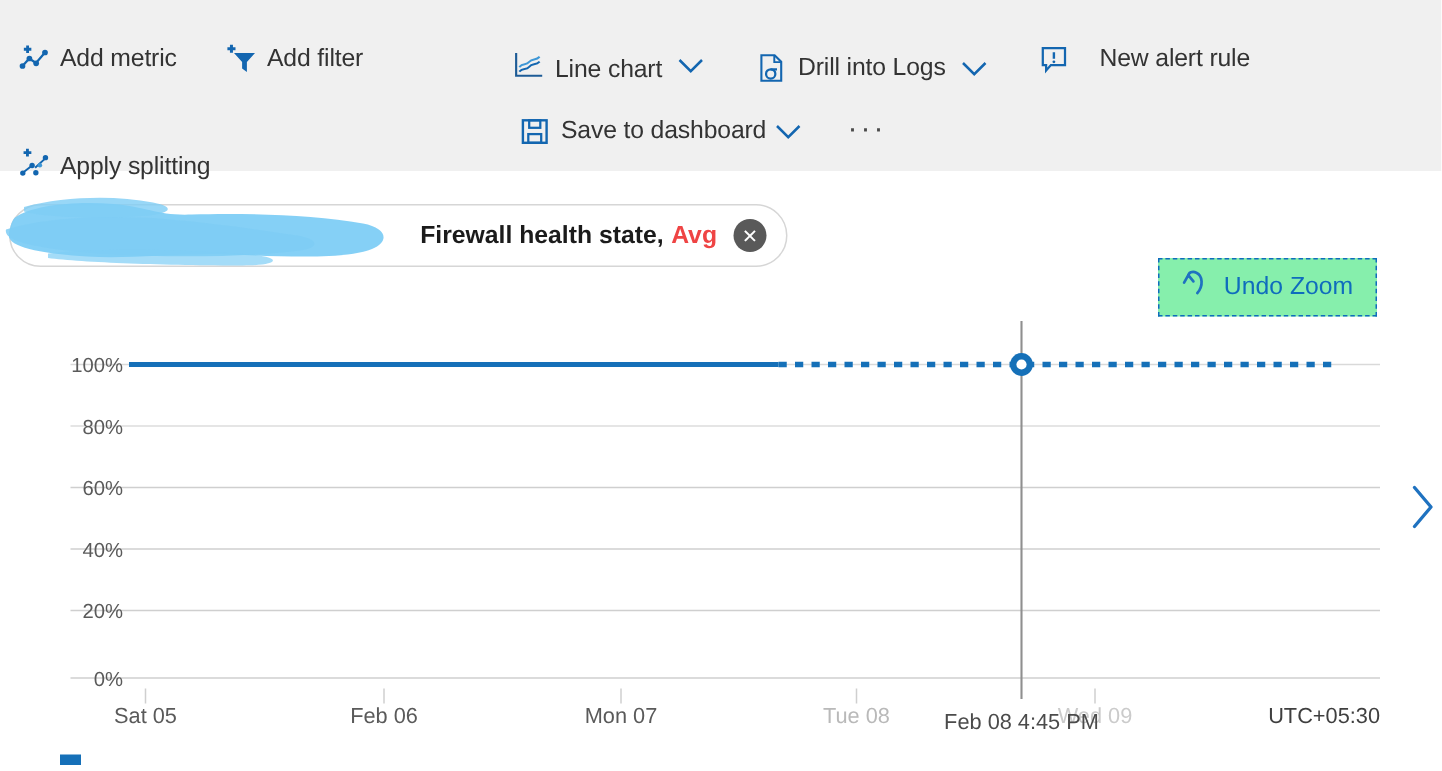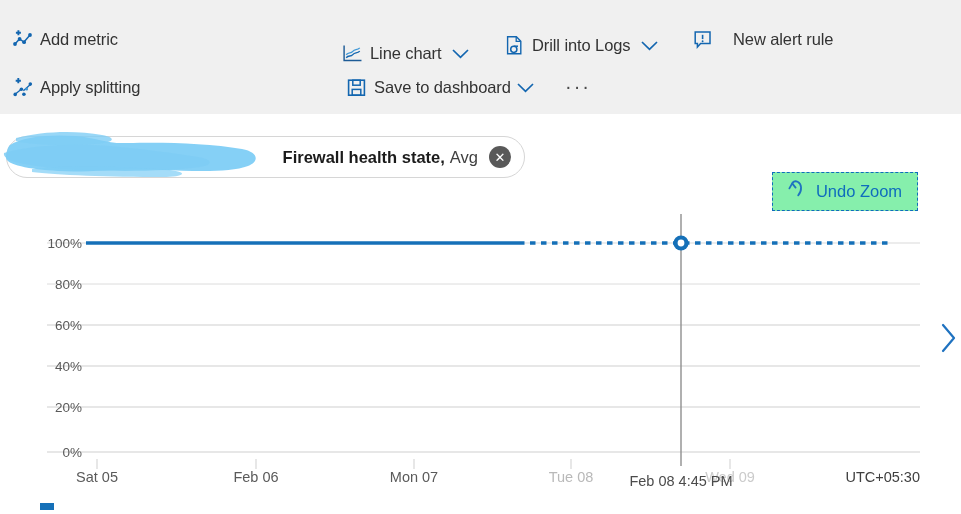--- a/index.html
+++ b/index.html
@@ -96,21 +96,21 @@
     justify-content: flex-end;
     padding-right: 13px;
     cursor: pointer;
   }
   .chip-text {
     font-size: 16.5px;
     color: #1b1b1b;
     white-space: nowrap;
   }
   .chip-text b { font-weight: 700; }
-  .chip-text .agg { font-weight: 400; color: #404040; }
+  .chip-text .agg { font-weight: 700; color: #ef4444; }
   .chip-close {
     width: 22px; height: 22px;
     border-radius: 50%;
     background: #595959;
     color: #ffffff;
     display: flex;
     align-items: center;
     justify-content: center;
     font-size: 13px;
     line-height: 1;
@@ -201,22 +201,31 @@
             <circle cx="3" cy="15" r="1.9" fill="#1366b0"></circle>
             <circle cx="7.6" cy="10" r="1.9" fill="#1366b0"></circle>
             <circle cx="12.1" cy="13.2" r="1.9" fill="#1366b0"></circle>
             <circle cx="18" cy="6" r="1.9" fill="#1366b0"></circle>
             <path d="M6.4 1.3 v5 M3.9 3.8 h5" stroke="#1366b0" stroke-width="1.9"></path>
           </svg>
         </span>
         <span class="cmd-label">Add metric</span>
       </div>
 
-
-      <div class="cmd" style="left:342px; top:19px;">
+      <div class="cmd" style="left:150px; top:5px;">
+        <span class="cmd-ico">
+          <svg width="21" height="21" viewBox="0 0 21 21">
+            <path d="M6 6.4 H20 L14.6 12.4 V19 L11.4 16.6 V12.4 Z" fill="#1366b0"></path>
+            <path d="M4.3 0.8 v5.4 M1.6 3.5 h5.4" stroke="#1366b0" stroke-width="2"></path>
+          </svg>
+        </span>
+        <span class="cmd-label">Add filter</span>
+      </div>
+
+      <div class="cmd" style="left:342px; top:5px;align-items:flex-end;">
         <span class="cmd-ico">
           <svg width="22" height="21" viewBox="0 0 22 21">
             <path d="M2.2 2 V17.8 H20.4" stroke="#1d5b96" stroke-width="1.5" fill="none"></path>
             <path d="M4.4 11.8 C7 8.4 9 11 11.3 8.2 C13.6 5.4 15.8 7.6 18.6 4.6" stroke="#3e97d6" stroke-width="1.4" fill="none"></path>
             <path d="M4.4 15 C7 11.8 9 14.4 11.3 11.6 C13.6 8.8 15.8 11 18.6 8" stroke="#1366b0" stroke-width="1.4" fill="none"></path>
           </svg>
         </span>
         <span class="cmd-label">Line chart</span>
         <span class="chev">
           <svg width="19" height="13" viewBox="0 0 19 13">
@@ -249,21 +258,21 @@
             <path d="M10.6 5.8 V10.1" stroke="#1366b0" stroke-width="1.6"></path>
             <circle cx="10.6" cy="12.2" r="0.95" fill="#1366b0"></circle>
           </svg>
         </span>
         <span class="cmd-label">New alert rule</span>
       </div>
     </div>
 
     <div class="toolbar-row row2">
 
-      <div class="cmd" style="left:12px; top:5px;">
+      <div class="cmd" style="left:12px; top:22px;align-items:flex-end;">
         <span class="cmd-ico">
           <svg width="21" height="21" viewBox="0 0 21 21">
             <path d="M3.4 17 L9 12.6 M11.4 13.8 L18.4 7.4" stroke="#1366b0" stroke-width="1.3" fill="none"></path>
             <circle cx="3.2" cy="17.4" r="1.8" fill="#1366b0"></circle>
             <circle cx="9.4" cy="12.3" r="1.8" fill="#1366b0"></circle>
             <circle cx="11.9" cy="17.2" r="1.8" fill="#1366b0"></circle>
             <circle cx="18.3" cy="7.1" r="1.8" fill="#1366b0"></circle>
             <circle cx="14.6" cy="12.1" r="1.5" fill="#3e97d6"></circle>
             <path d="M6.3 1.1 v5.2 M3.7 3.7 h5.2" stroke="#1366b0" stroke-width="1.9"></path>
           </svg>

